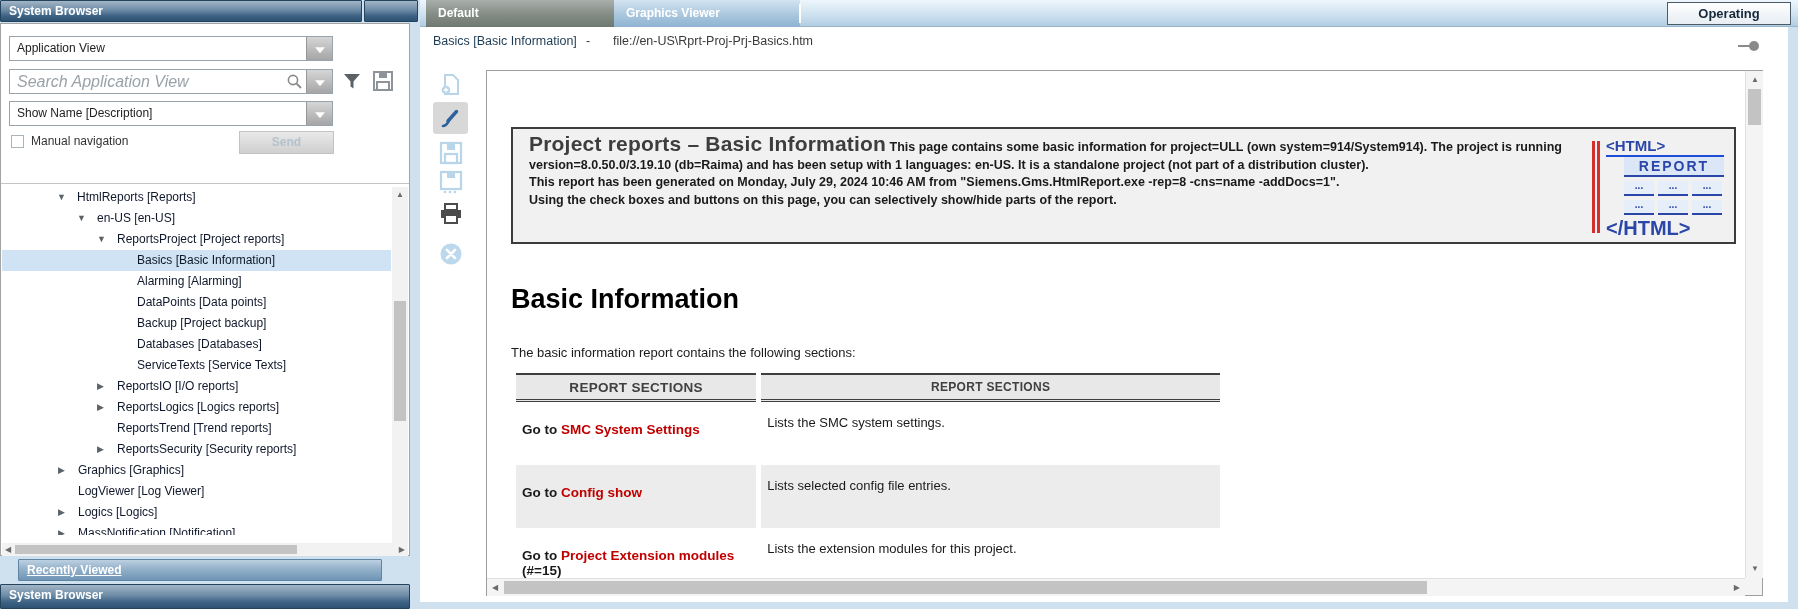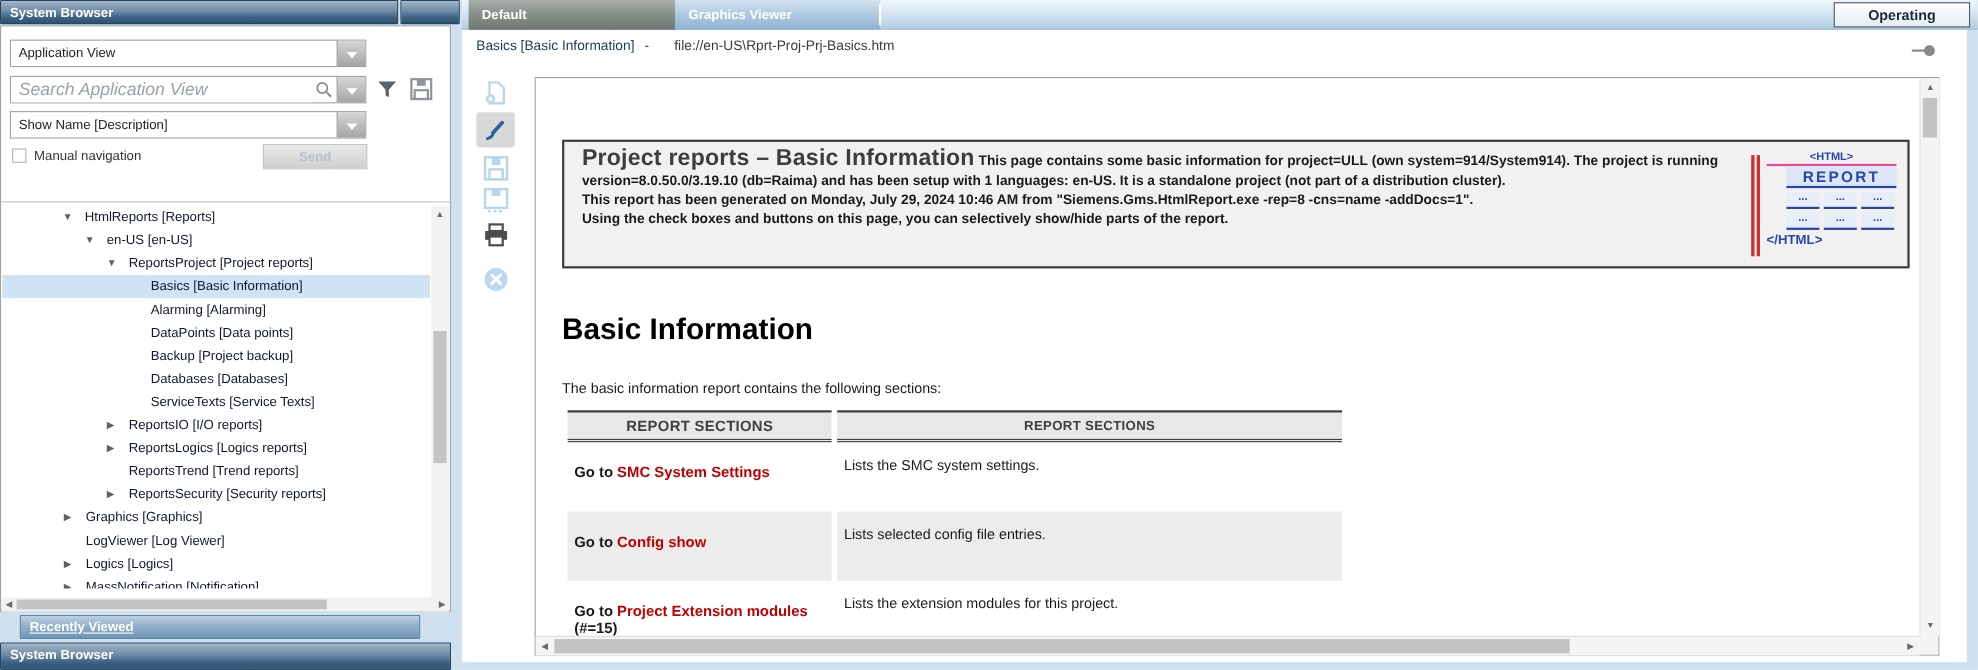--- a/index.html
+++ b/index.html
@@ -102,25 +102,25 @@
     border:2px solid #3c3c3c;box-sizing:border-box;
   }
   #hdr-text{position:absolute;left:16px;top:6px;width:1062px;font-size:12.5px;font-weight:600;color:#1a1a1a;line-height:17.5px;}
   #hdr-title{font-size:21px;font-weight:600;color:#3d3d3d;letter-spacing:.2px;}
   .xbold{font-weight:800;}
 
   #logo{position:absolute;right:8px;top:8px;width:134px;height:100px;}
   #logo-bars{position:absolute;left:0;top:4px;height:92px;width:9px;}
   #logo-bars .b{position:absolute;top:0;width:3px;height:92px;background:#d32f2f;}
   #logo-col{position:absolute;left:14px;top:0;width:118px;color:#2a46a8;}
-  #logo-open{font-size:10px;font-weight:bold;border-bottom:2px solid #ec4899;padding-bottom:1px;text-align:center;}
+  #logo-open{font-size:15px;font-weight:bold;border-bottom:2px solid #1d4ed8;padding-bottom:1px;}
   #logo-report{margin-left:18px;background:#dbe7f6;border-bottom:2px solid #2a46a8;font-size:14px;font-weight:bold;text-align:center;letter-spacing:2px;padding:1px 0;}
   #logo-grid{margin-left:18px;margin-top:4px;display:grid;grid-template-columns:repeat(3,30px);grid-gap:4px;}
   #logo-grid .cell{height:13px;background:#e6eef9;border-bottom:2px solid #2a46a8;color:#2a46a8;font-weight:bold;font-size:10px;text-align:center;line-height:9px;}
-  #logo-close{font-size:12px;font-weight:bold;margin-top:2px;}
+  #logo-close{font-size:20px;font-weight:bold;margin-top:2px;}
 
   #report-h1{left:24px;top:213px;font-size:27px;font-weight:bold;color:#000;}
   #sections-intro{left:24px;top:274px;font-size:13px;color:#1a1a1a;}
 
   #sec-table{left:24px;top:302px;width:714px;border-collapse:separate;border-spacing:5px 0;}
   #sec-table th{
     height:22px;background:#e8e8e8;font-size:12px;font-weight:bold;color:#404040;
     border-top:2px solid #3f3f3f;border-bottom:3px double #3f3f3f;text-align:center;letter-spacing:.3px;
   }
   #sec-table td{font-size:13px;color:#1a1a1a;vertical-align:top;padding:0 8px 0 6px;}

